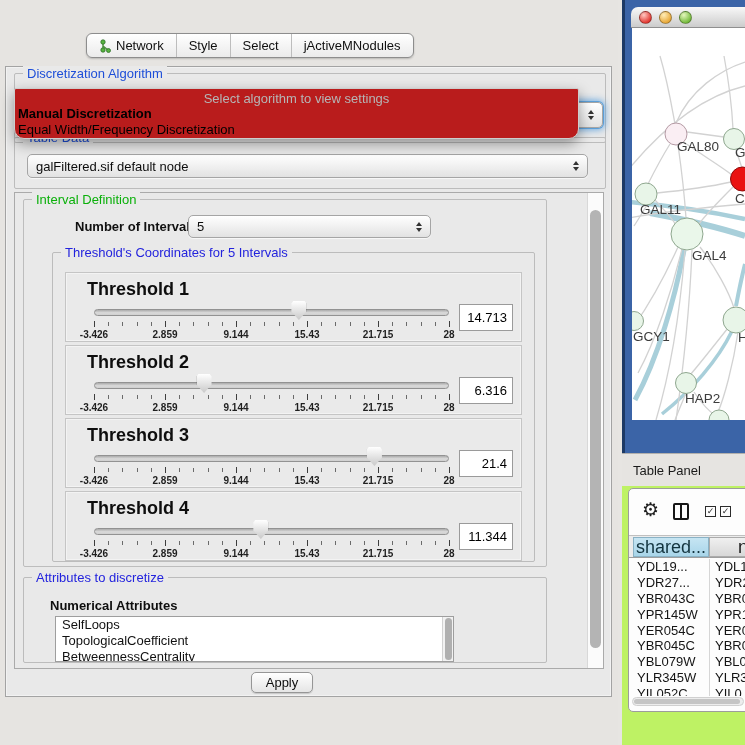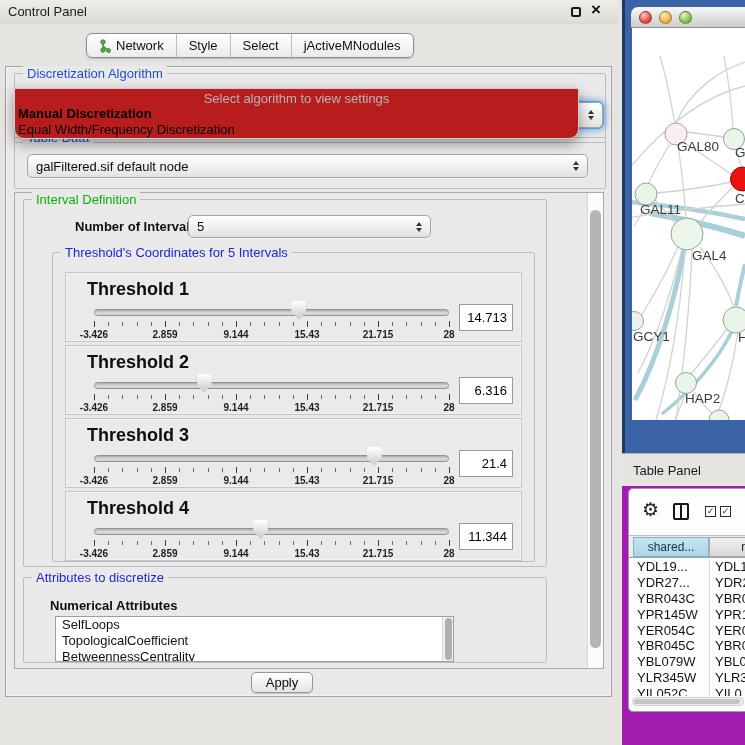--- a/index.html
+++ b/index.html
@@ -77,64 +77,59 @@
   .list-vsb{position:absolute;right:0;top:0;width:11px;height:100%;background:#f2f2f2;border-left:1px solid #d2d2d2}
   .list-vsb .sb-thumb2{position:absolute;left:1.5px;top:1px;width:7px;height:42px;border-radius:4px;background:#b0b0b0}
 
   .apply-btn{position:absolute;left:245px;top:605px;width:62px;height:21px;border:1px solid #969696;border-radius:5px;
              background:linear-gradient(#ffffff,#e5e5e5);font-size:13px;color:#0d0d0d;text-align:center;line-height:19px;
              box-shadow:0 1px 1px rgba(0,0,0,.15)}
 
   .net-tab-icon{display:inline-block;width:12px;height:14px}
 
   
-  .right{position:absolute;left:622px;top:0;width:123px;height:745px;background:#a21caf}
+  .right{position:absolute;left:622px;top:0;width:123px;height:745px;background:#bef264}
   .net-window{position:absolute;left:0;top:0;width:123px;height:453px;
               background:linear-gradient(90deg,#1d3a66 0px,#1d3a66 3px,#3b64a7 3px)}
   .mac-titlebar{position:absolute;left:9px;top:7px;right:0;height:21px;border-radius:7px 0 0 0;
                 background:linear-gradient(#f8f8f8,#cccccc);border-bottom:1px solid #8f8f8f}
   .tl{position:absolute;top:4px;width:13px;height:13px;border-radius:50%;border:1px solid rgba(0,0,0,.35)}
   .tl.red{left:8px;background:radial-gradient(circle at 35% 28%,#ffc9c2,#e23a33 72%)}
   .tl.yellow{left:28px;background:radial-gradient(circle at 35% 28%,#ffedb8,#e8a93a 72%)}
   .tl.green{left:48px;background:radial-gradient(circle at 35% 28%,#e4f7bd,#76bb3e 72%)}
   .net-canvas{position:absolute;left:10px;top:28px;width:113px;height:392px;background:#ffffff}
 
   .tp-strip{position:absolute;left:0;top:453px;width:123px;height:33px;background:#e6e4e1;border-top:1px solid #b2b0ad}
   .tp-title{position:absolute;left:11px;top:9px;font-size:13px;color:#1a1a1a}
   .tp-box{position:absolute;left:6px;top:488px;width:120px;height:224px;background:#fdfdfd;
           border:1px solid #9c9c9c;border-radius:5px 0 0 5px;overflow:hidden}
   .gear{position:absolute;left:13px;top:11px;font-size:19px;line-height:20px;color:#1e1e1e}
   .cols-icon{position:absolute;left:44px;top:14px;width:16px;height:17px;border:2px solid #161616;border-radius:2px}
   .cols-icon::after{content:"";position:absolute;left:5px;top:0;width:2px;height:13px;background:#161616}
   .cb{position:absolute;top:17px;width:11px;height:11px;border:1.5px solid #2b2b2b;font-size:9px;line-height:9px;text-align:center;color:#2b2b2b}
   .cb1{left:76px}.cb2{left:91px}
   .tp-header{position:absolute;left:0;top:46px;width:160px;height:23px;background:#ececec;border-top:1px solid #c0c0c0;border-bottom:1px solid #9e9e9e}
-  .hc{position:absolute;top:1px;height:20px;font-size:12px;text-align:center;line-height:19px;color:#13343f}
+  .hc{position:absolute;top:1px;height:20px;font-size:18px;text-align:center;line-height:19px;color:#13343f}
   .hc1{left:4px;width:76px;background:linear-gradient(#c6e5f3,#a8d5e9);border:1px solid #8ab2c5}
   .hc2{left:80px;width:78px;background:linear-gradient(#f0f0f0,#d8d8d8);border:1px solid #ababab;color:#222}
   .rows{position:absolute;left:0;top:70px;width:100%;height:137px;overflow:hidden}
   .row{position:relative;height:15.9px;line-height:15.9px;font-size:13px;color:#141414}
   .row .c1{position:absolute;left:8px;white-space:nowrap}
   .row .c2{position:absolute;left:86px;white-space:nowrap}
   .col-div{position:absolute;left:80px;top:70px;width:1px;height:137px;background:#d6d6d6}
   .hsb{position:absolute;left:3px;right:3px;bottom:5px;height:9px;background:#ededed;border:1px solid #d0d0d0;border-radius:5px}
   .hthumb{position:absolute;left:1px;top:1px;width:96%;height:5px;background:#c5c5c5;border-radius:4px}
 </style>
 </head>
 <body>
 
 <div class="screen">
 
   <div class="left">
 
-    <div class="cp-titlebar">
-      <span class="cp-title">Control Panel</span>
-      <span class="float-btn"></span>
-      <span class="close-btn">×</span>
-    </div>
 
     <div class="seg top-tabs">
       <div class="item">
         <span class="net-tab-icon">
           <svg width="12" height="14" viewBox="0 0 12 14">
             <line x1="4" y1="3" x2="4" y2="11" stroke="#4a8f3c" stroke-width="1.4"></line>
             <line x1="4" y1="7" x2="9" y2="11" stroke="#4a8f3c" stroke-width="1.4"></line>
             <circle cx="4" cy="3" r="2.2" fill="#57b33f" stroke="#2f6e28" stroke-width="0.8"></circle>
             <circle cx="4" cy="11" r="2.2" fill="#57b33f" stroke="#2f6e28" stroke-width="0.8"></circle>
             <circle cx="9.5" cy="11.5" r="2" fill="#57b33f" stroke="#2f6e28" stroke-width="0.8"></circle>

